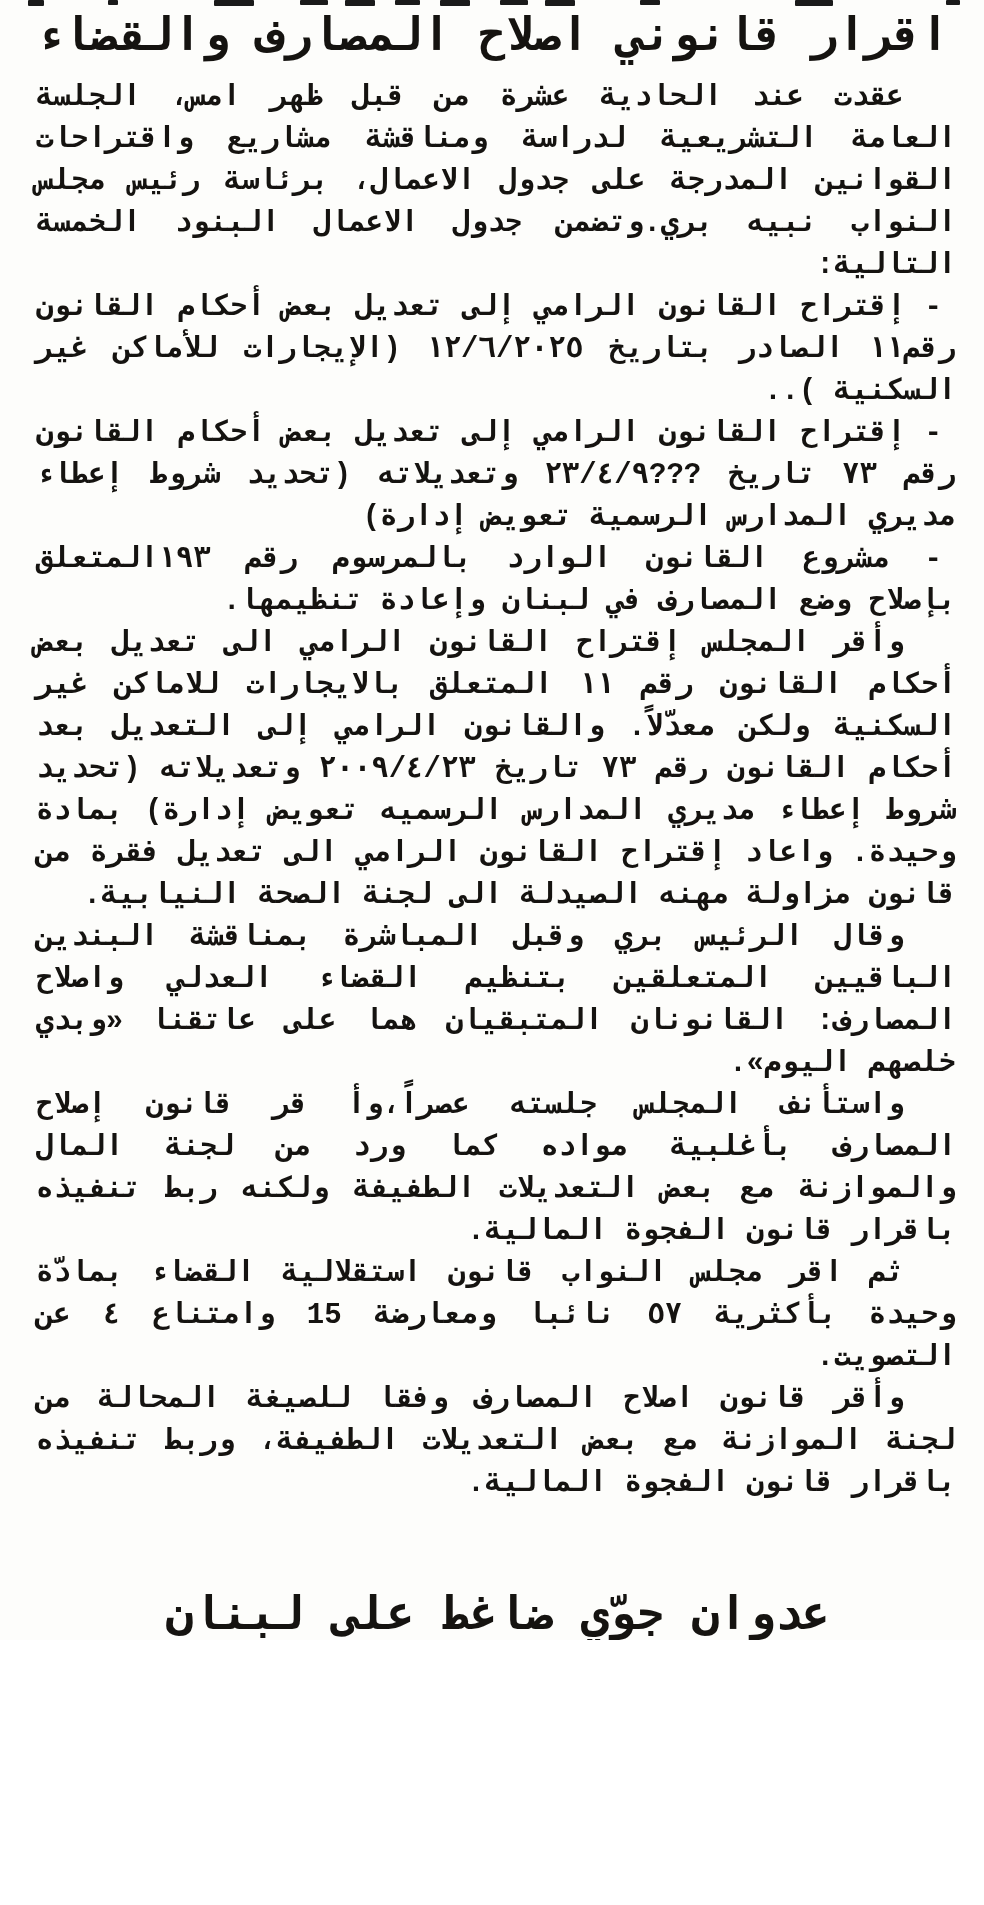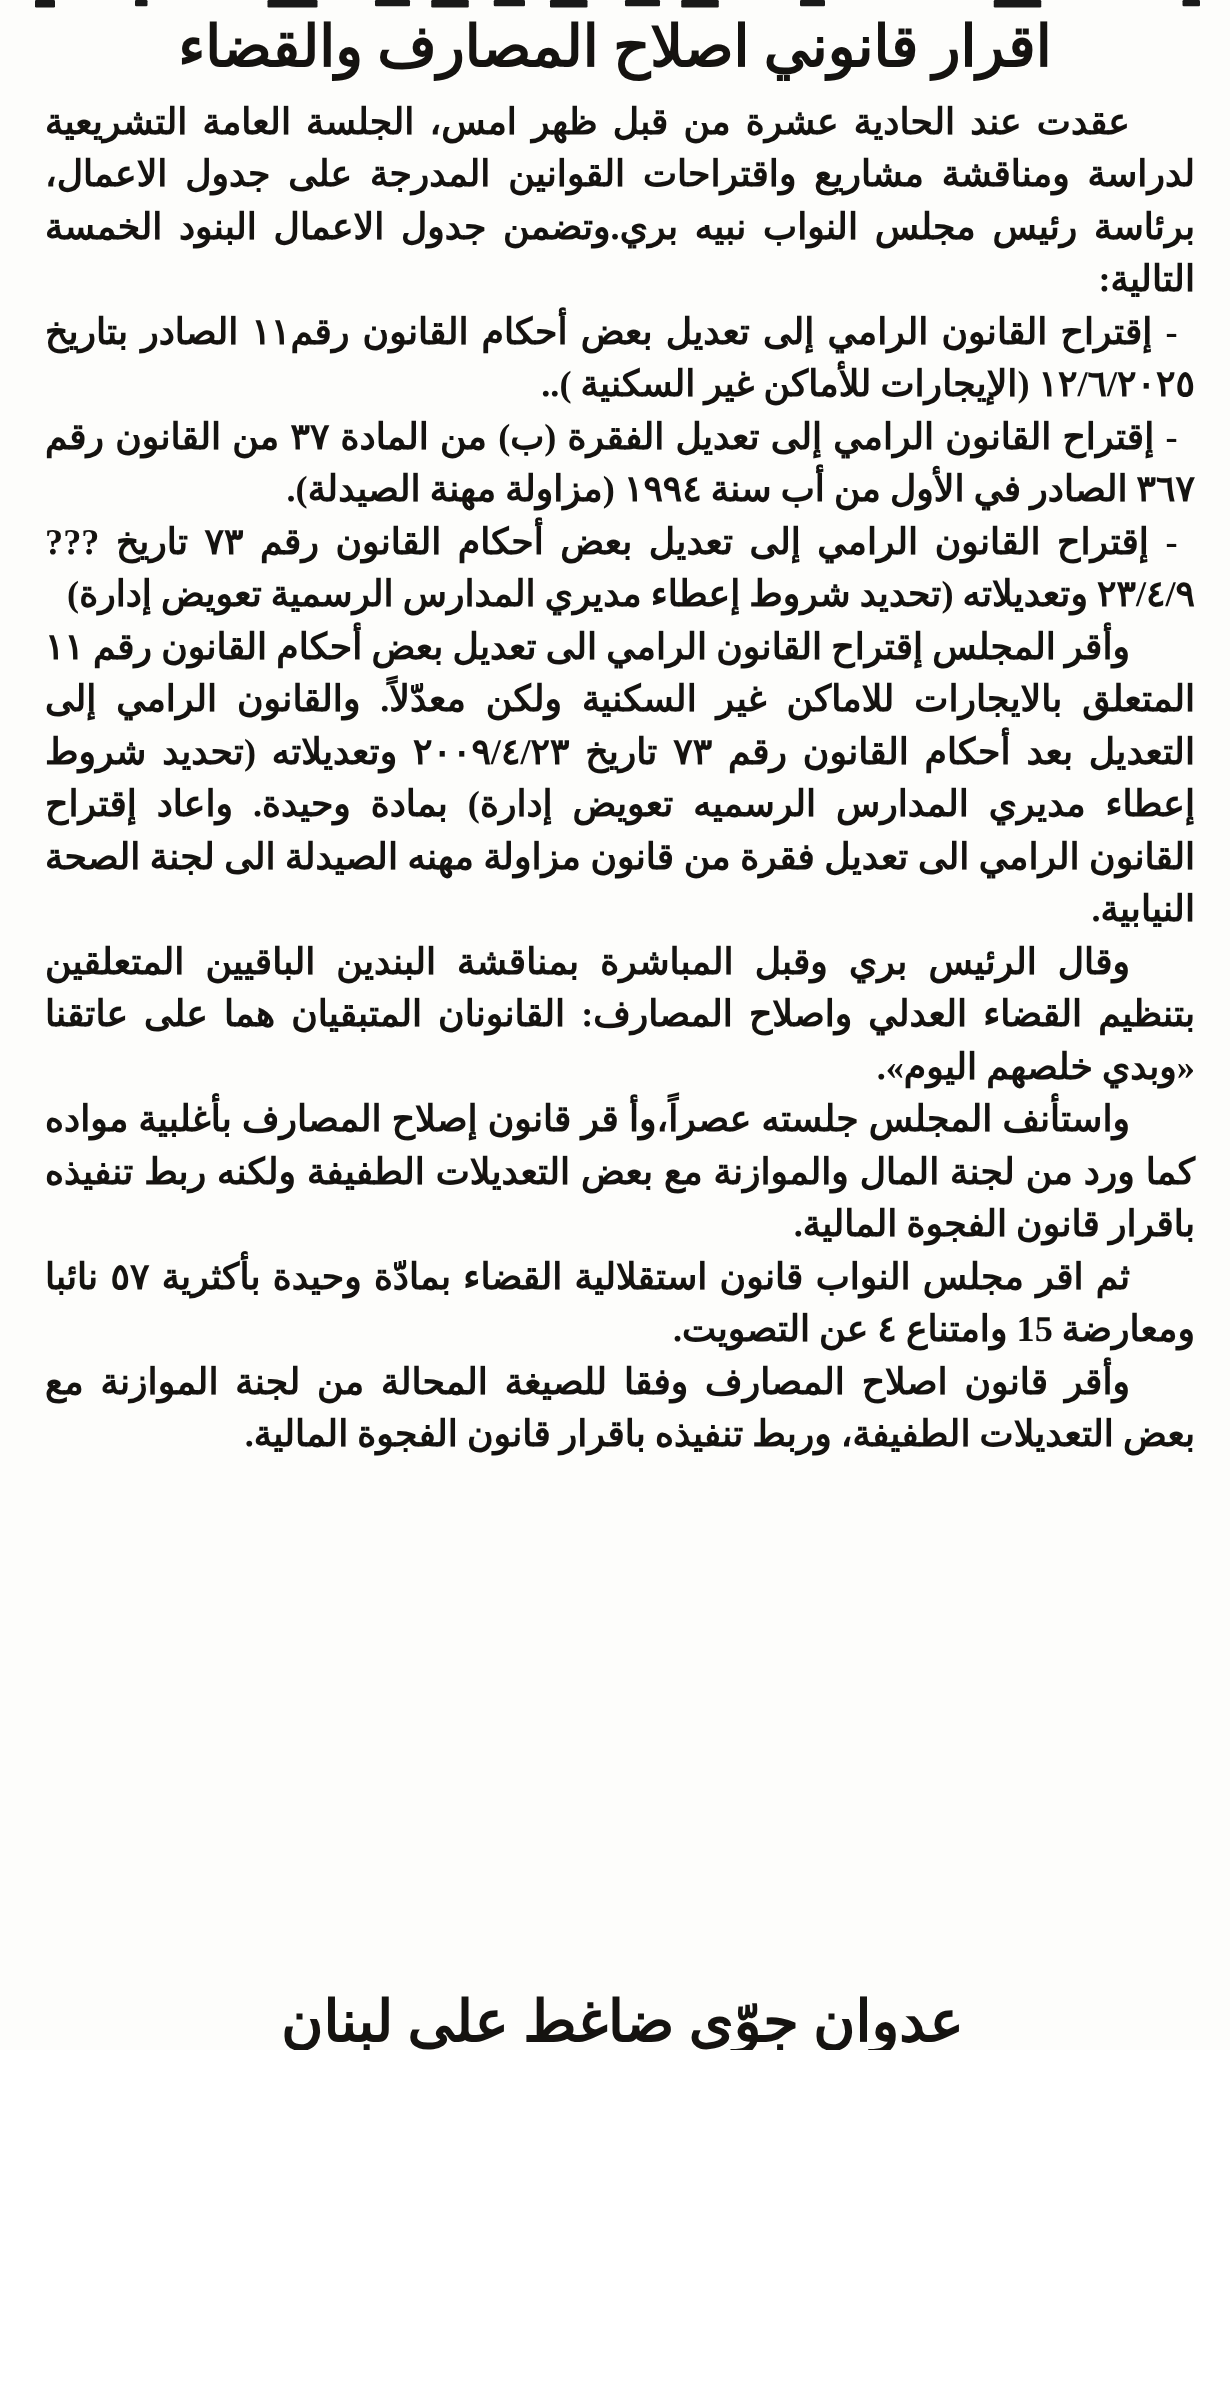--- a/index.html
+++ b/index.html
@@ -8,21 +8,21 @@
     background: #ffffff;
   }
   .page {
     position: relative;
     width: 984px;
     height: 1640px;
     overflow: hidden;
     direction: rtl;
     background: #fdfdfb;
     color: #151310;
-    font-family: Liberation Serif, serif;
+    font-family: Liberation Mono, monospace;
     font-weight: bold;
   }
   
   .top-fragments {
     position: absolute;
     top: 0; right: 0; left: 0;
     height: 10px;
   }
   .top-fragments i {
     position: absolute;
@@ -81,22 +81,22 @@
     <i style="left:640px; width:20px; height:5px;"></i>
     <i style="left:795px; width:38px; height:6px;"></i>
     <i style="left:946px; width:14px; height:5px;"></i>
   </div>
 
   <h1 class="headline">اقرار قانوني اصلاح المصارف والقضاء</h1>
 
   <div class="article">
     <p class="para">عقدت عند الحادية عشرة من قبل ظهر امس، الجلسة العامة التشريعية لدراسة ومناقشة مشاريع واقتراحات القوانين المدرجة على جدول الاعمال، برئاسة رئيس مجلس النواب نبيه بري.وتضمن جدول الاعمال البنود الخمسة التالية:</p>
     <p class="bullet">- إقتراح القانون الرامي إلى تعديل بعض أحكام القانون رقم١١ الصادر بتاريخ ١٢/٦/٢٠٢٥ (الإيجارات للأماكن غير السكنية )..</p>
-    <p class="bullet">- إقتراح القانون الرامي إلى تعديل الفقرة (ب) من المادة ٣٧ من القانون رقم ٣٦٧ الصادر في الأول من أب سنة ١٩٩٤ (مزاولة مهنة الصيدلة).</p>
     <p class="bullet">- إقتراح القانون الرامي إلى تعديل بعض أحكام القانون رقم ٧٣ تاريخ ???٢٣/٤/٩ وتعديلاته  (تحديد شروط إعطاء مديري المدارس الرسمية تعويض إدارة)</p>
+    <p class="bullet">- مشروع القانون الوارد بالمرسوم رقم ١٩٣المتعلق بإصلاح وضع المصارف في لبنان وإعادة تنظيمها.</p>
     <p class="para">وأقر المجلس إقتراح القانون الرامي الى تعديل بعض أحكام القانون رقم ١١ المتعلق بالايجارات للاماكن غير السكنية ولكن معدّلاً. والقانون الرامي إلى التعديل بعد أحكام القانون رقم ٧٣ تاريخ ٢٠٠٩/٤/٢٣ وتعديلاته (تحديد شروط إعطاء مديري المدارس الرسميه تعويض إدارة) بمادة وحيدة. واعاد إقتراح القانون الرامي الى تعديل فقرة من قانون مزاولة مهنه الصيدلة الى لجنة الصحة النيابية.</p>
     <p class="para">وقال الرئيس بري وقبل المباشرة بمناقشة البندين الباقيين المتعلقين بتنظيم القضاء العدلي واصلاح المصارف: القانونان المتبقيان هما على عاتقنا «وبدي خلصهم اليوم».</p>
     <p class="para">واستأنف المجلس جلسته عصراً،وأ قر قانون إصلاح المصارف بأغلبية مواده كما ورد من لجنة المال والموازنة مع بعض التعديلات الطفيفة ولكنه ربط تنفيذه باقرار قانون الفجوة المالية.</p>
     <p class="para">ثم اقر مجلس النواب قانون استقلالية القضاء بمادّة وحيدة بأكثرية ٥٧ نائبا ومعارضة 15 وامتناع ٤ عن التصويت.</p>
     <p class="para">وأقر قانون اصلاح المصارف وفقا للصيغة المحالة من لجنة الموازنة مع بعض التعديلات الطفيفة، وربط تنفيذه باقرار قانون الفجوة المالية.</p>
 
   </div>
 
   <div class="next-headline-wrap">
     <h2>عدوان جوّي ضاغط على لبنان</h2>

